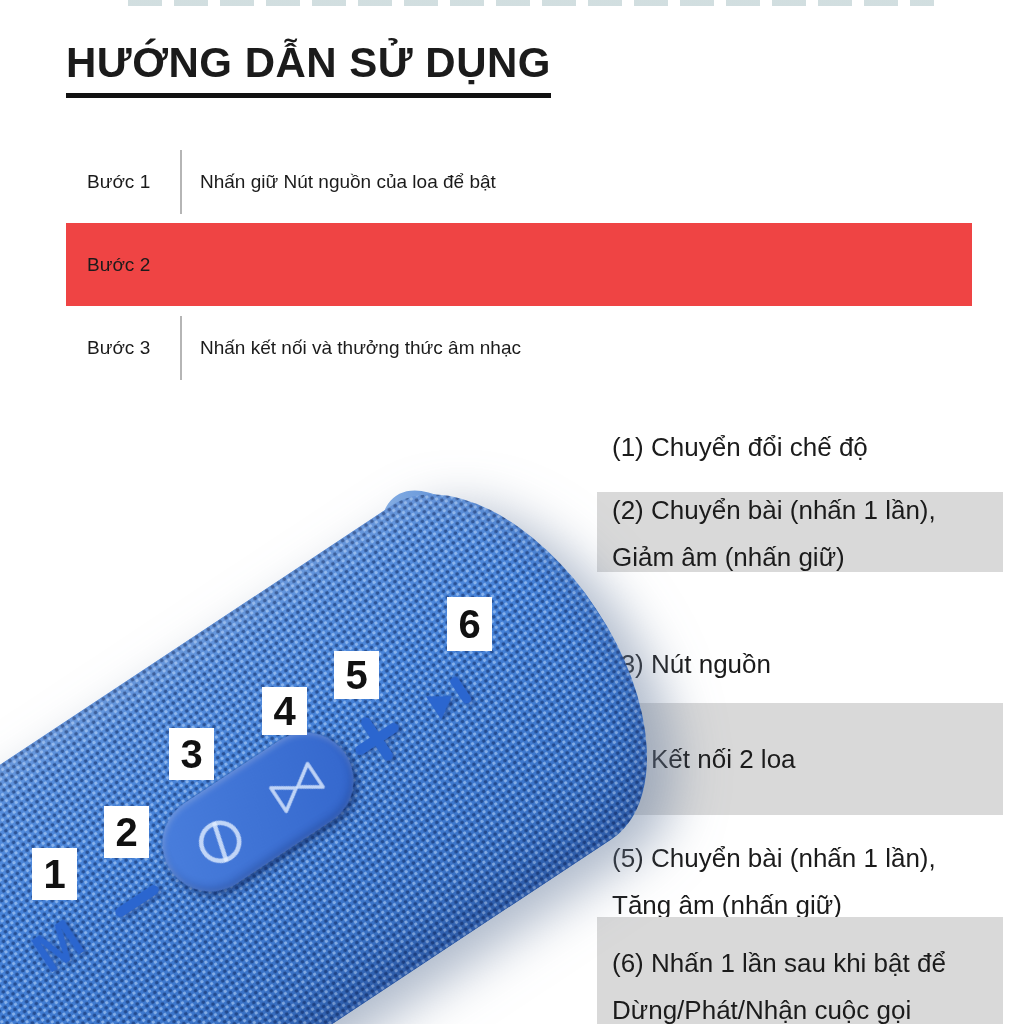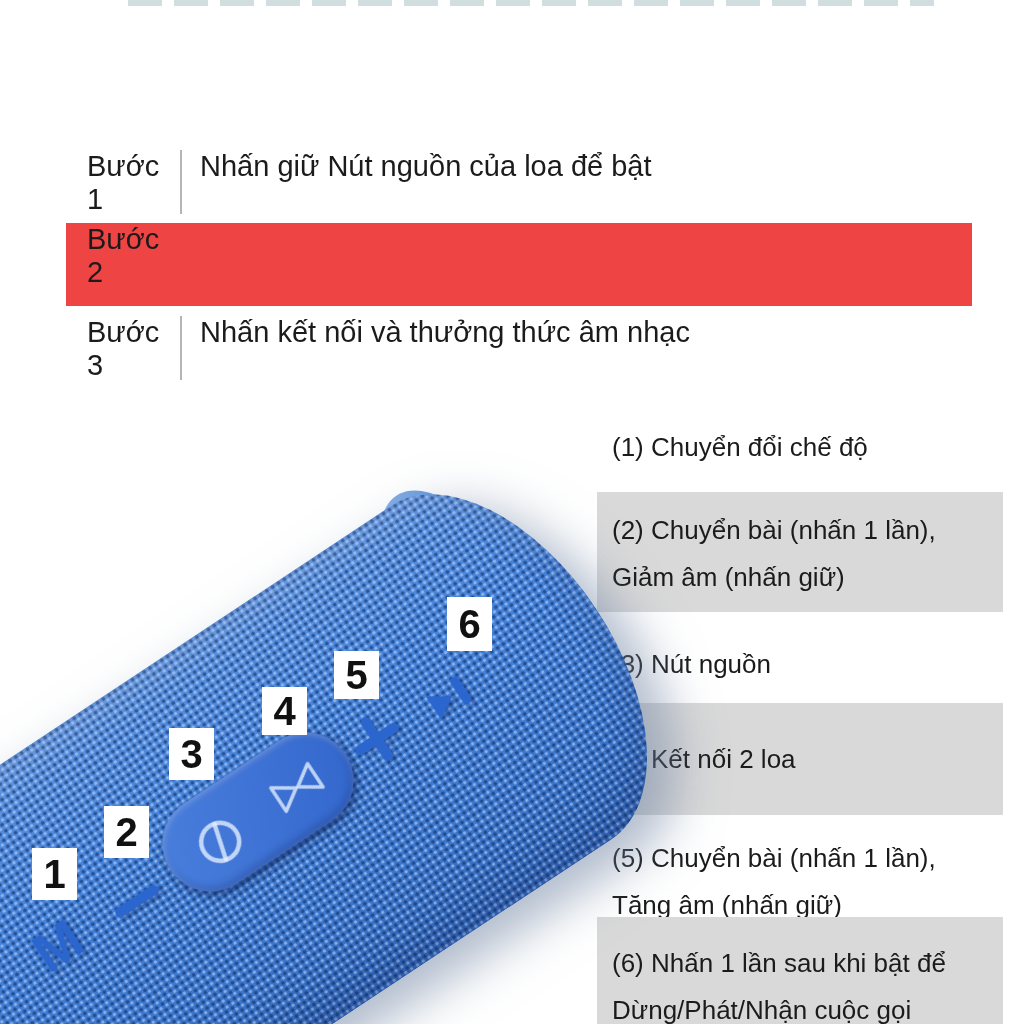--- a/index.html
+++ b/index.html
@@ -13,38 +13,38 @@
     background:repeating-linear-gradient(90deg,#c6d6d8 0 34px,rgba(0,0,0,0) 34px 46px);
   }
   
   .title{
     position:absolute;left:66px;top:38px;margin:0;
     font-size:42px;font-weight:800;letter-spacing:.5px;line-height:1.2;
     border-bottom:5px solid #111;padding-bottom:5px;display:inline-block;
   }
   
   .step-row{
-    position:absolute;left:66px;width:906px;display:flex;align-items:flex-start;
-    font-size:29px;
+    position:absolute;left:66px;width:906px;display:flex;align-items:center;
+    font-size:19px;
   }
   .step-row.r1{top:150px;height:64px;}
   .step-row.r2{top:223px;height:83px;background:#ef4444;}
   .step-row.r3{top:316px;height:64px;}
   .step-label{width:114px;padding-left:21px;box-sizing:border-box;flex:0 0 auto;}
   .step-divider{width:2px;background:#b5b5b5;align-self:stretch;flex:0 0 auto;}
   .r2 .step-divider{visibility:hidden;}
   .step-text{margin-left:18px;white-space:nowrap;}
   
   .ann{
     position:absolute;left:597px;width:406px;display:flex;align-items:center;
     font-size:26px;box-sizing:border-box;padding-left:15px;
   }
   .ann-text{white-space:pre-line;line-height:47px;}
   .ann.a1{top:420px;height:55px;}
-  .ann.a2{top:492px;height:120px;background:#d9d9d9;padding-top:4px;}
+  .ann.a2{top:492px;height:80px;background:#d9d9d9;padding-top:4px;}
   .ann.a3{top:637px;height:55px;}
   .ann.a4{top:703px;height:112px;background:#d9d9d9;}
   .ann.a5{top:830px;height:100px;padding-top:4px;}
   .ann.a6{top:917px;height:136px;background:#d9d9d9;padding-top:4px;}
   
   .cap-gloss{
     position:absolute;left:430px;top:463px;width:150px;height:394px;z-index:1;
     transform:rotate(-33.5deg);border-radius:50%;
     background:linear-gradient(100deg,#a9c9f0,#5e93dd 60%,#3a6fc8);
   }
@@ -95,20 +95,21 @@
   .m5{left:334px;top:651px;height:48px;}
   .m6{left:447px;top:597px;height:54px;}
 </style>
 </head>
 <body>
 
 <div class="canvas">
 
   <div class="top-strip"></div>
 
+  <h1 class="title">HƯỚNG DẪN SỬ DỤNG</h1>
 
   <div class="step-row r1">
     <div class="step-label">Bước 1</div>
     <div class="step-divider"></div>
     <div class="step-text">Nhấn giữ Nút nguồn của loa để bật</div>
   </div>
   <div class="step-row r2">
     <div class="step-label">Bước 2</div>
     <div class="step-divider"></div>
   </div>

